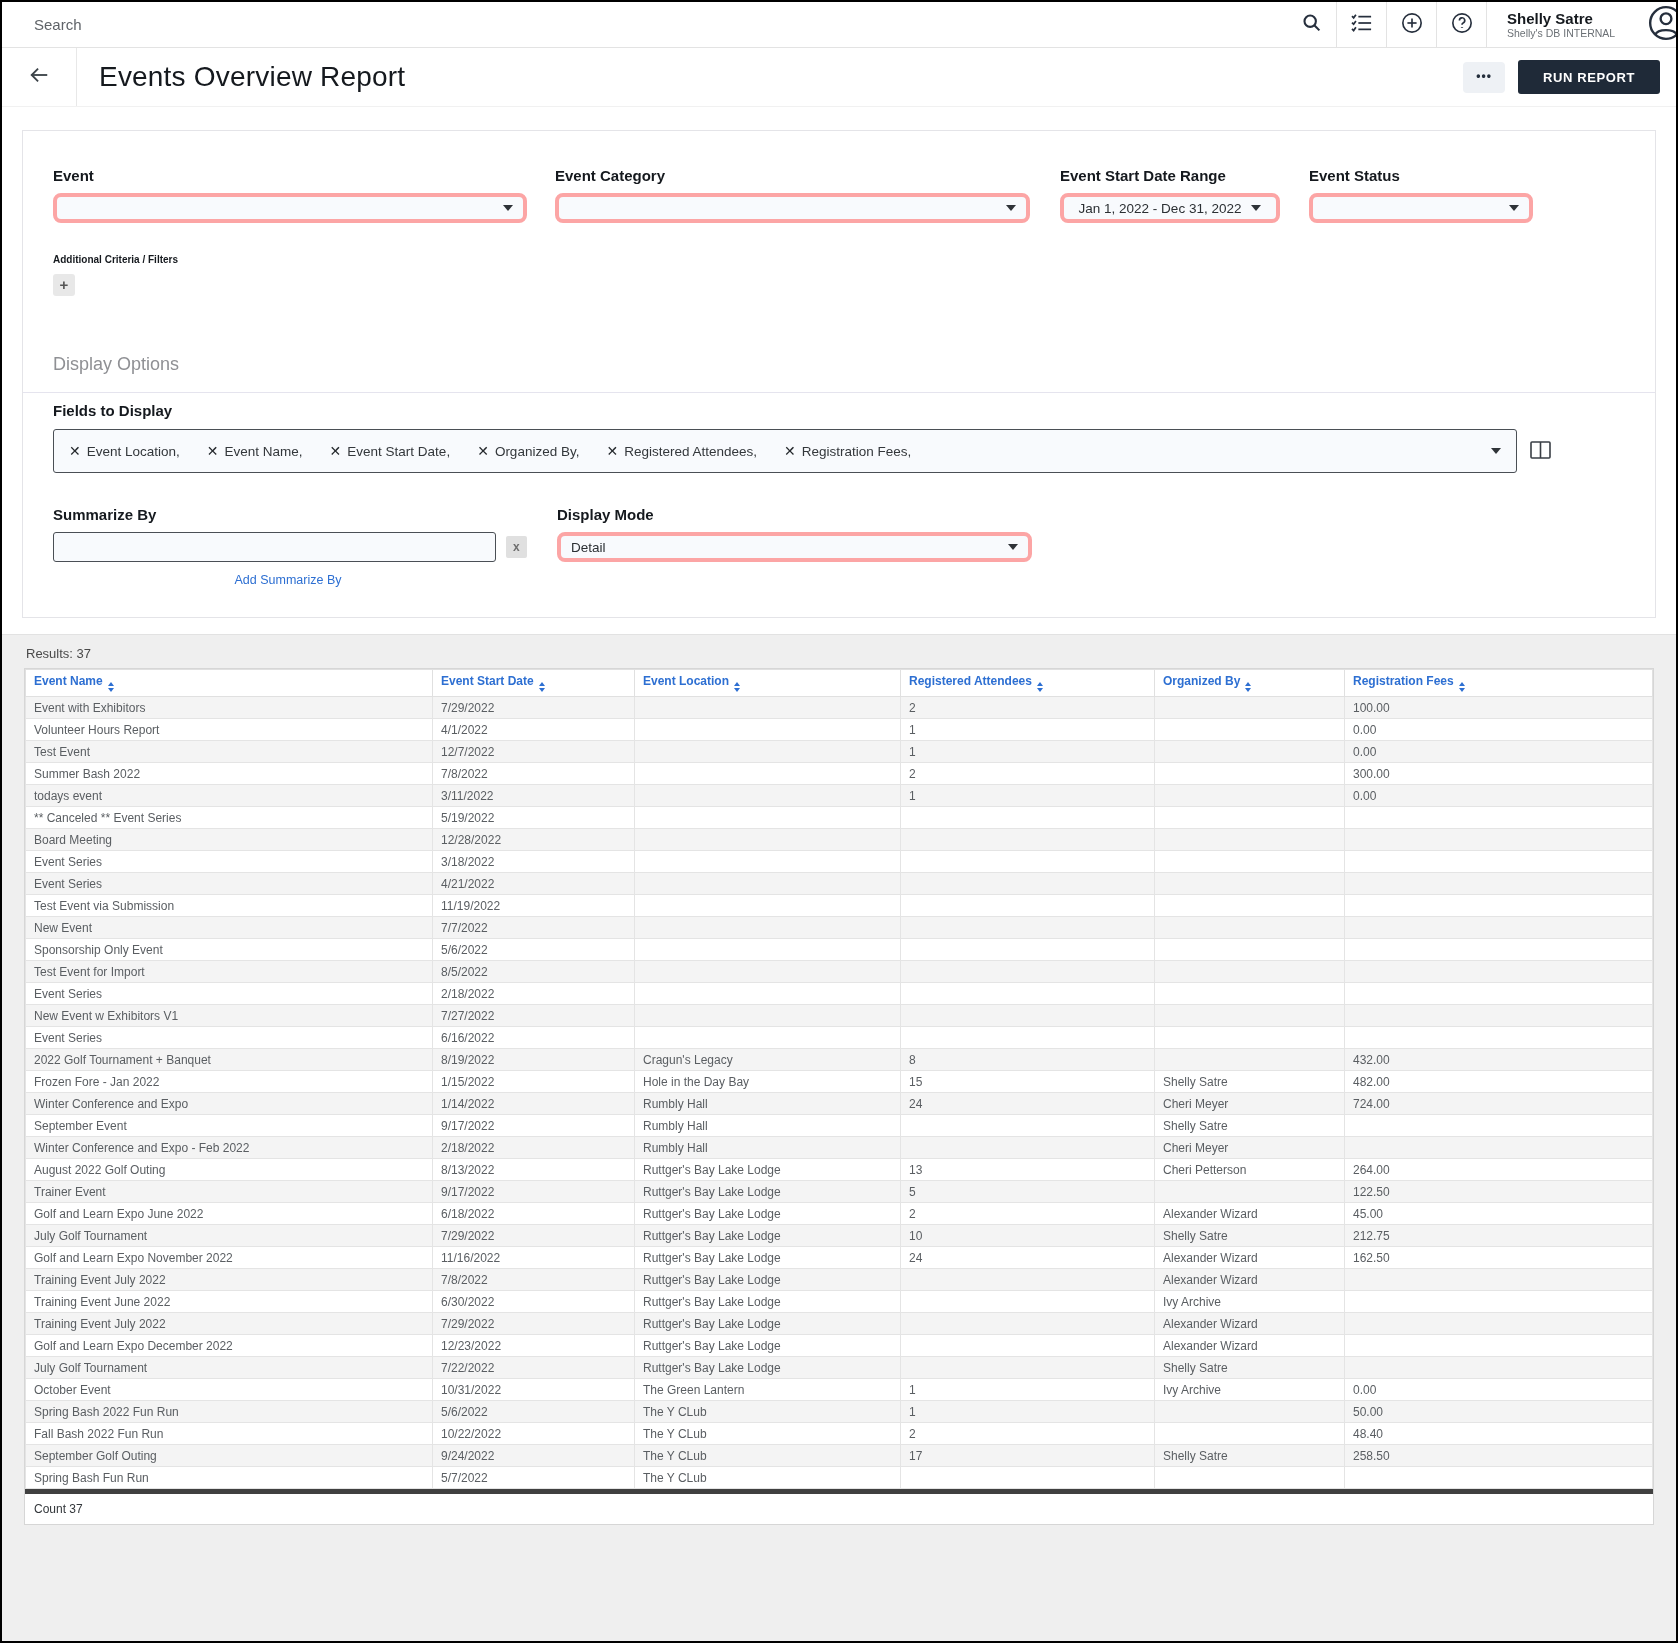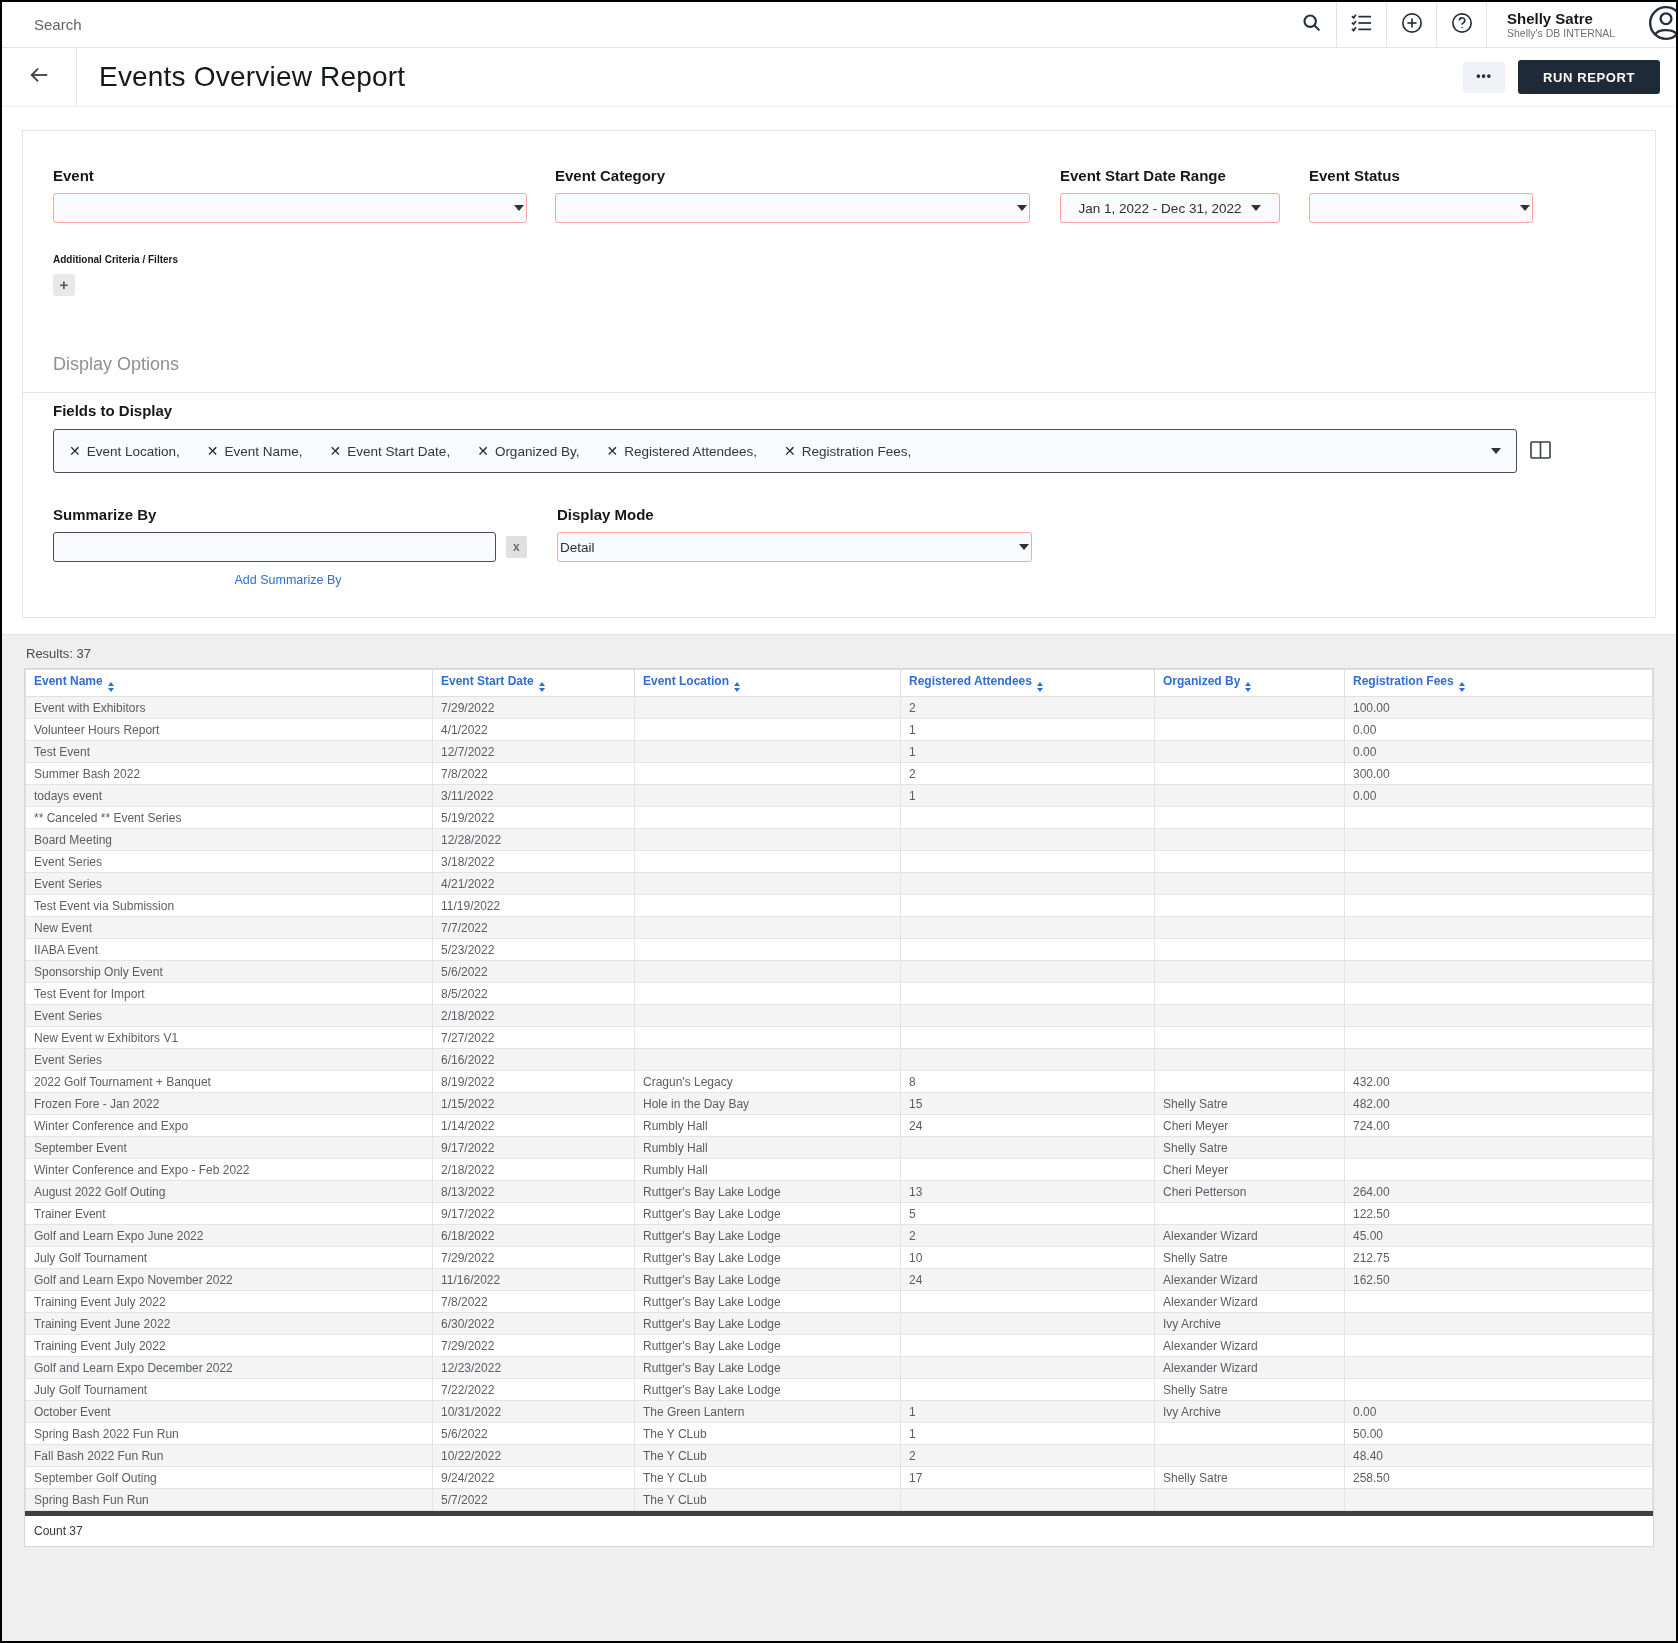--- a/index.html
+++ b/index.html
@@ -38,22 +38,22 @@
     display:flex; align-items:center; justify-content:center; padding-bottom:4px; }
   .run-btn { margin:0 16px 0 13px; height:34px; padding:0 25px; background:#1f2a38; color:#fff;
     border:none; border-radius:3px; font-family:inherit; font-size:13px; font-weight:700;
     letter-spacing:.6px; cursor:pointer; }
 
   
   .panel { margin:23px 20px 16px; border:1px solid #e4e4e8; background:#fff; padding:36px 30px 30px; }
   .filters-row { display:flex; }
   .field { display:flex; flex-direction:column; }
   .field-label { font-size:15px; font-weight:700; color:#15191e; margin-bottom:9px; }
-  .select { height:30px; border:1px solid #fca5a5; border-radius:3px; background:#f8fafd;
-    display:flex; align-items:center; padding:0 2px; font-size:13.5px; color:#2b2f33; cursor:pointer; }
+  .select { height:30px; border:4px solid #fca5a5; border-radius:8px; background:#f8fafd;
+    display:flex; align-items:center; padding:0 10px; font-size:13.5px; color:#2b2f33; cursor:pointer; }
   .caret { width:0; height:0; border-left:5.5px solid transparent; border-right:5.5px solid transparent;
     border-top:6.5px solid #2f3338; }
   .caret.end { margin-left:auto; }
   .w-event { width:474px; margin-right:28px; }
   .w-cat { width:475px; margin-right:30px; }
   .w-date { width:220px; margin-right:29px; }
   .w-status { width:224px; }
   .select.centered { justify-content:center; }
   .select.centered .caret { margin-left:10px; }
 
@@ -399,28 +399,20 @@
           </tr>
           <tr>
             <td>New Event</td>
             <td>7/7/2022</td>
             <td></td>
             <td></td>
             <td></td>
             <td></td>
           </tr>
           <tr>
-            <td>IIABA Event</td>
-            <td>5/23/2022</td>
-            <td></td>
-            <td></td>
-            <td></td>
-            <td></td>
-          </tr>
-          <tr>
             <td>Sponsorship Only Event</td>
             <td>5/6/2022</td>
             <td></td>
             <td></td>
             <td></td>
             <td></td>
           </tr>
           <tr>
             <td>Test Event for Import</td>
             <td>8/5/2022</td>

